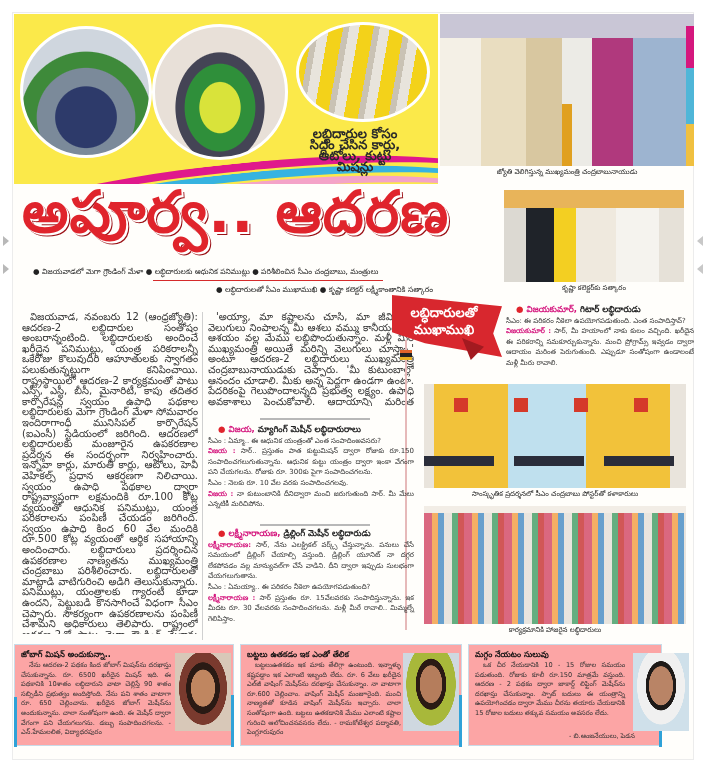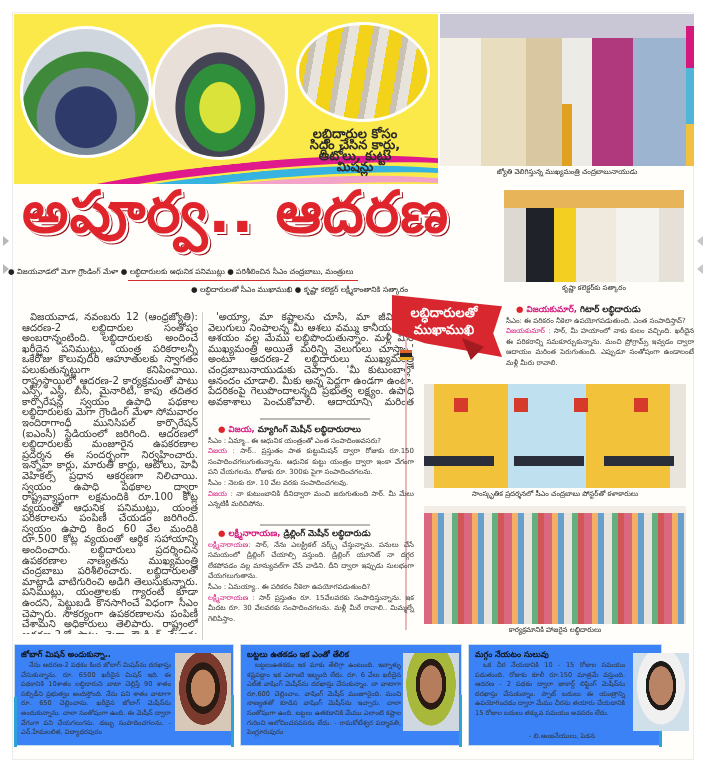--- a/index.html
+++ b/index.html
@@ -19,21 +19,21 @@
   .circle { position: absolute; border-radius: 50%; border: 3px solid #fff; overflow: hidden; }
   .c-car { left: 6px; top: 12px; width: 132px; height: 132px; background: radial-gradient(circle at 50% 70%, #2d3a6a 0 28%, #7b8a9a 29% 45%, #3e8a3a 46% 60%, #cfd6de 61%); }
   .c-auto { left: 138px; top: 10px; width: 136px; height: 136px; background: radial-gradient(ellipse at 50% 62%, #d9e33a 0 22%, #2f8f3a 23% 38%, #445 39% 48%, #e8e0d8 49%); }
   .c-mach { left: 282px; top: 8px; width: 134px; height: 100px; background: repeating-linear-gradient(100deg, #f3d21a 0 14px, #c9c2b4 14px 20px, #e8e4dc 20px 30px); }
   .banner-caption { position: absolute; left: 286px; top: 114px; width: 110px; font-size: 13px; line-height: 11px; color: #2a2a2a; text-align: center; font-weight: bold; }
 
   
   .headline { position: absolute; left: 22px; top: 178px; width: 420px; font-family: "DejaVu Sans", sans-serif; font-size: 58px; font-weight: bold; color: #e0242c; letter-spacing: 1px; text-shadow: 2px 2px 0 #fff, 3px 3px 0 #9b1015; white-space: nowrap; }
 
   
-  .bullets { position: absolute; left: 8px; top: 265px; width: 400px; font-size: 7.5px; color: #222; }
+  .bullets { position: absolute; left: 33px; top: 265px; width: 400px; font-size: 7.5px; color: #222; }
   .bullet-row { white-space: nowrap; line-height: 13px; }
   .bullet-row .dot { color: #222; }
   .bullet-row.r2 { padding-left: 100px; text-align: right; }
   .bullet-divider { height: 1px; background: #d52a2a; width: 230px; margin: 2px 0 2px 120px; }
 
   
   .photo { position: absolute; overflow: hidden; background: #ddd; }
   .ph-lamp { left: 440px; top: 14px; width: 254px; height: 152px; background: linear-gradient(90deg, #f4f0e6 0 16%, #e9ddc0 16% 34%, #d8c7a0 34% 48%, #ecebe6 48% 60%, #b0397d 60% 76%, #9db4d0 76%); }
   .ph-lamp .stage { position: absolute; left: 0; top: 0; width: 100%; height: 24px; background: #c9c6d6; }
   .ph-lamp .lamp { position: absolute; left: 122px; top: 90px; width: 10px; height: 62px; background: #e0a020; }
@@ -55,49 +55,49 @@
   
   .ribbon { position: absolute; left: 392px; top: 295px; width: 110px; height: 62px; background: #d8272e; clip-path: polygon(0 0, 100% 18%, 92% 62%, 100% 100%, 30% 78%, 0 60%); }
   .ribbon-fold { position: absolute; left: 462px; top: 338px; width: 22px; height: 22px; background: #a31a20; clip-path: polygon(0 0, 100% 40%, 40% 100%); }
   .ribbon-text { position: absolute; left: 404px; top: 304px; width: 80px; color: #fff; font-size: 13px; font-weight: bold; line-height: 17px; text-align: center; }
 
   
   .qa { position: absolute; font-size: 7px; line-height: 10.6px; color: #333; text-align: justify; }
   .qa .head { font-size: 8.5px; font-weight: bold; color: #222; margin-bottom: 1px; text-indent: 10px; }
   .qa .head .name { color: #d5177e; }
   .qa .head .dot { color: #e0242c; }
-  .qa .sp { color: #d5177e; font-weight: normal; }
+  .qa .sp { color: #d5177e; font-weight: bold; }
   .qa-vijay { left: 506px; top: 304px; width: 188px; }
   .qa-divider { position: absolute; height: 2px; background: #b8b8b8; }
   .qa-vijaya { left: 208px; top: 424px; width: 206px; }
   .qa-lakshmi { left: 208px; top: 528px; width: 206px; }
 
   .ph-dance { left: 424px; top: 384px; width: 262px; height: 104px; background: linear-gradient(90deg, #e9e4dc 0 4%, #f2c23a 4% 32%, #bfe0ee 32% 62%, #f2c23a 62% 94%, #e9e4dc 94%); }
   .ph-dance .belt { position: absolute; left: 0; top: 72px; width: 100%; height: 10px; background: repeating-linear-gradient(90deg, #2a2d3a 0 70px, transparent 70px 90px); }
   .ph-dance .heads { position: absolute; left: 0; top: 14px; width: 100%; height: 14px; background: repeating-linear-gradient(90deg, transparent 0 30px, #d53a2a 30px 44px, transparent 44px 60px); }
   .cap-dance { left: 424px; top: 490px; width: 262px; }
   .ph-crowd { left: 424px; top: 506px; width: 262px; height: 118px; background:
       repeating-linear-gradient(90deg, #d44d6a 0 8px, #f2a14a 8px 14px, #4d8fc4 14px 20px, #e5e0d8 20px 28px, #49a06a 28px 34px, #c93a3a 34px 40px);
       }
   .ph-crowd::after { content: ""; position: absolute; inset: 0; background: linear-gradient(#f2ede6 0 6%, rgba(255,255,255,0.15) 6% 100%); }
   .cap-crowd { left: 424px; top: 626px; width: 262px; }
 
   
-  .bottom { position: absolute; top: 644px; height: 102px; background: #3b82f6; border: 1px solid #c8dbe8; }
+  .bottom { position: absolute; top: 644px; height: 102px; background: #fca5a5; border: 1px solid #c8dbe8; }
   .bottom .accent { position: absolute; left: -1px; top: 52px; width: 3px; height: 50px; background: #2fa2d8; }
   .bottom .accent-r { position: absolute; right: -1px; top: 50px; width: 3px; height: 52px; background: #2fa2d8; }
   .b1 { left: 14px; width: 220px; }
   .b2 { left: 240px; width: 222px; }
   .b3 { left: 468px; width: 194px; }
   .bottom .btitle { position: absolute; left: 6px; top: 5px; font-size: 8px; font-weight: bold; color: #111; white-space: nowrap; }
   .bottom .btext { position: absolute; left: 6px; top: 16px; font-size: 6.6px; line-height: 9.6px; color: #333; text-align: justify; text-indent: 8px; }
   .b1 .btext { width: 150px; }
   .b2 .btext { width: 154px; }
   .b3 .btext { width: 150px; }
-  .bottom .bsign { position: absolute; font-size: 6.6px; color: #333; white-space: nowrap; }
+  .bottom .bsign { position: absolute; font-size: 6.6px; color: #333; white-space: nowrap; margin-left: 40px; }
   .b3 .bsign { left: 60px; top: 87px; }
   .portrait { position: absolute; top: 8px; width: 56px; height: 78px; overflow: hidden; }
   .b1 .portrait { left: 160px; background: radial-gradient(ellipse at 50% 45%, #c08660 0 30%, #2a1a14 31% 42%, #7a3a2e 43% 60%, #d8c8b8 61%); }
   .b2 .portrait { left: 162px; background: radial-gradient(ellipse at 50% 40%, #b57d5c 0 28%, #2a1a14 29% 38%, #a8b83a 39% 62%, #cfd8e0 63%); }
   .b3 .portrait { left: 164px; background: radial-gradient(ellipse at 50% 42%, #b98466 0 30%, #1e1a18 31% 38%, #f0f0f0 39% 60%, #cfe0ea 61%); }
 </style>
 </head>
 <body>
 
 <div class="page"></div>

